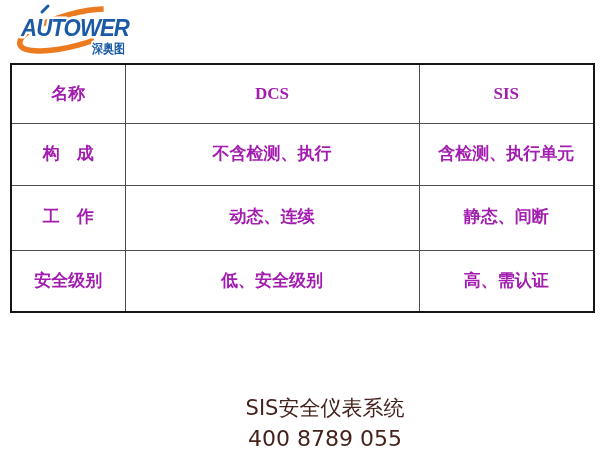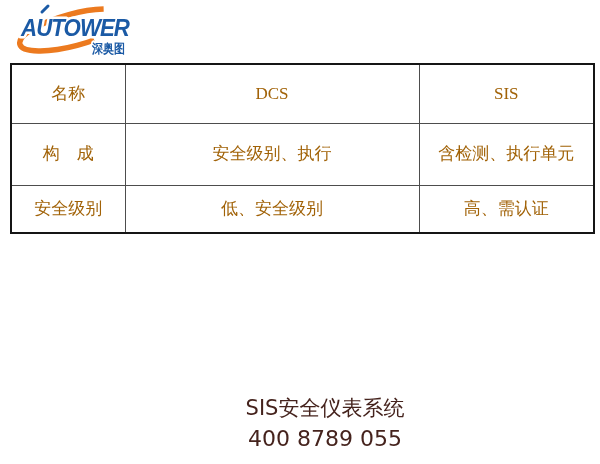--- a/index.html
+++ b/index.html
@@ -9,31 +9,31 @@
   }
   .logo{position:absolute;left:16px;top:2px;width:122px;height:57px;}
   .cmp-table{
     position:absolute;left:10px;top:63px;
     border-collapse:collapse;table-layout:fixed;
     width:583px;
   }
   .cmp-table td{
     border:1px solid #4d4d4d;
     text-align:center;vertical-align:middle;
-    font-weight:normal;font-size:17px;color:#a16207;
+    font-weight:bold;font-size:17px;color:#a21caf;
     line-height:1.65;padding:2px 12px;
     font-family:"Liberation Serif","DejaVu Serif",serif;
     overflow:hidden;word-break:break-all;
   }
   .cmp-table{border:2px solid #151515;}
   .cmp-table tr.r0{height:59px;}
   .cmp-table tr.r1{height:62px;padding-left:48px;}
   .cmp-table tr.r2{height:73px;}
   .cmp-table tr.r3{height:65px;}
-  .cmp-table tr.r4{height:48px;}
+  .cmp-table tr.r4{height:62px;}
   .footer{
     position:absolute;left:25px;top:394px;width:600px;
     text-align:center;color:#45231d;
   }
   .footer .product{
     font-size:21px;line-height:28px;
     font-family:"DejaVu Sans","Liberation Sans",sans-serif;
   }
   .footer .phone{
     font-size:22px;line-height:30px;margin-top:2px;
@@ -65,22 +65,27 @@
     <col style="width:175px">
   </colgroup>
   <tbody>
     <tr class="r0">
       <td>名称</td>
       <td>DCS</td>
       <td>SIS</td>
     </tr>
     <tr class="r1">
       <td>构　成</td>
-      <td>安全级别、执行</td>
+      <td>不含检测、执行</td>
       <td>含检测、执行单元</td>
+    </tr>
+    <tr class="r3">
+      <td>工　作</td>
+      <td>动态、连续</td>
+      <td>静态、间断</td>
     </tr>
     <tr class="r4">
       <td>安全级别</td>
       <td>低、安全级别</td>
       <td>高、需认证</td>
     </tr>
   </tbody>
 </table>
 
 <div class="footer">

